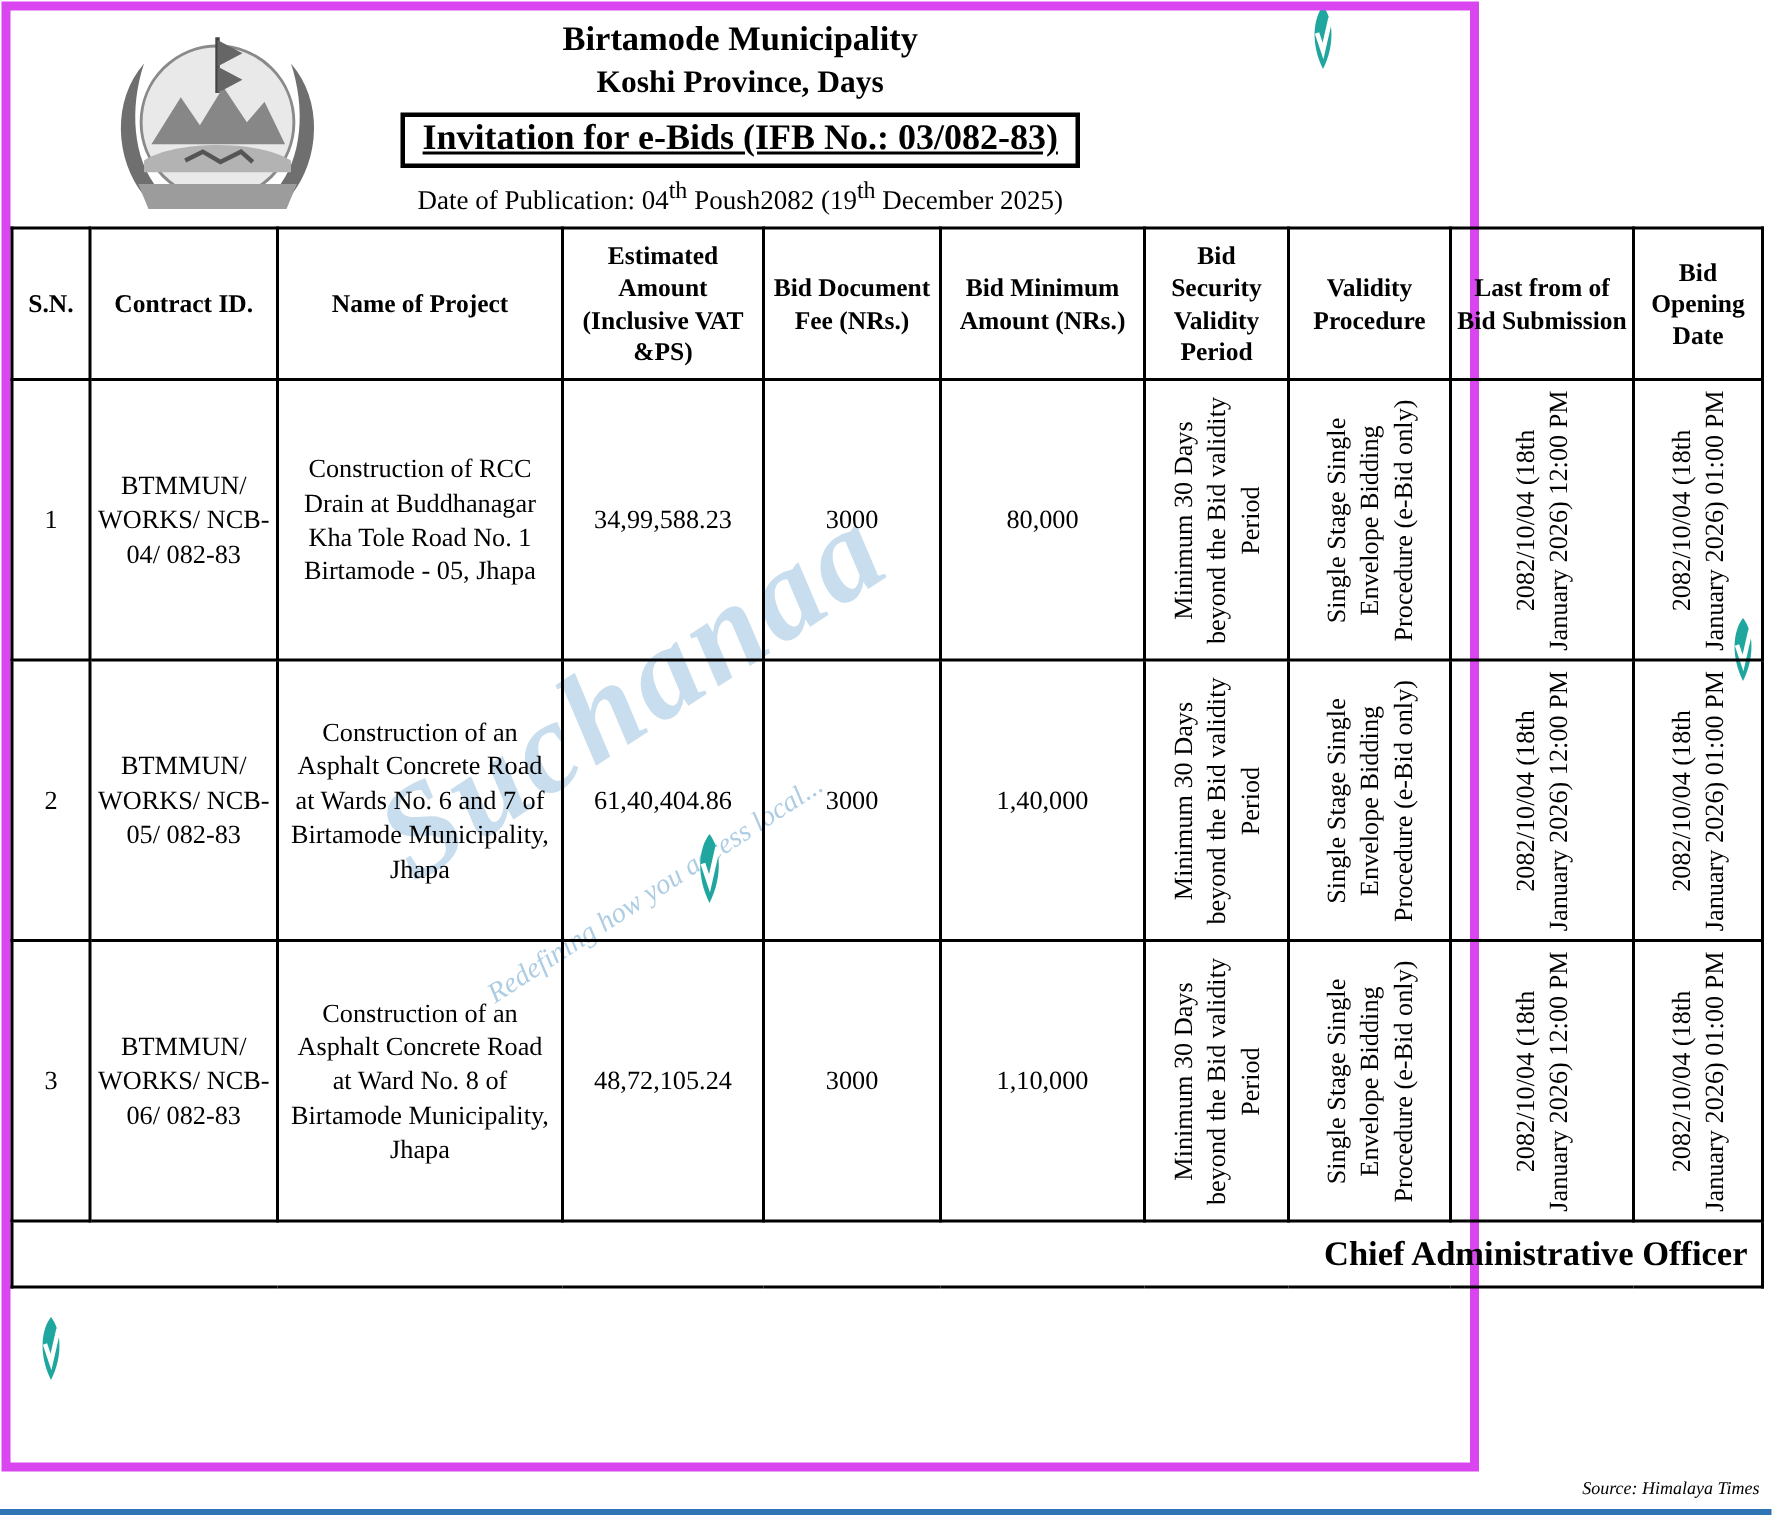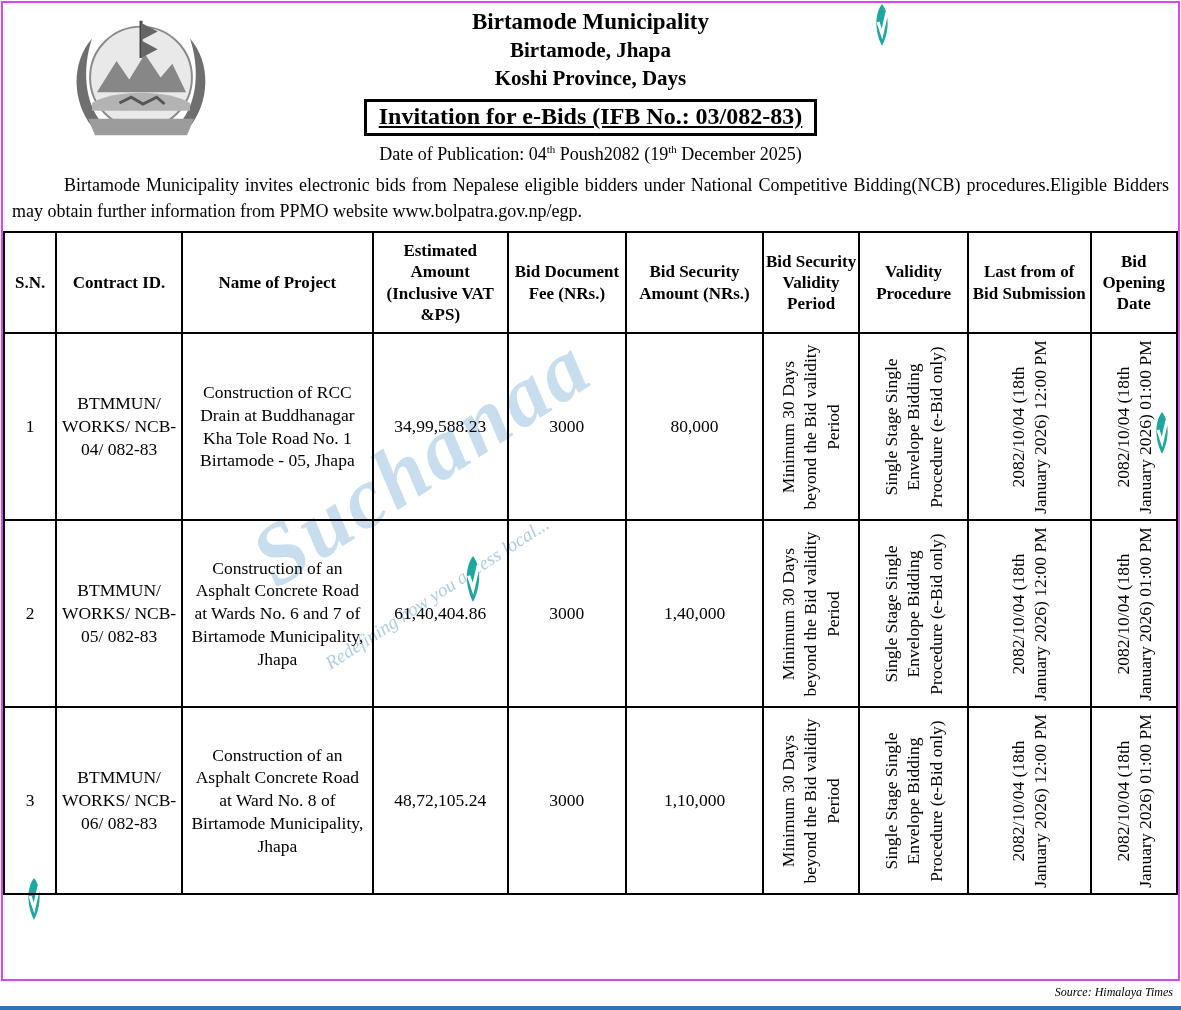--- a/index.html
+++ b/index.html
@@ -21,39 +21,39 @@
   .wm-tagline {
     position:absolute; left:295px; top:545px; width:400px;
     transform:rotate(-33deg);
     font-size:19px; font-style:italic;
     color:rgba(146,188,219,0.75); white-space:nowrap;
   }
   .swoosh { position:absolute; z-index:1; }
 
   
   .doc {
-    position:absolute; left:1px; top:1px; width:1179px; height:980px;
-    border:2px solid #d946ef; z-index:1; background:transparent;
+    position:absolute; left:1px; top:1px; width:985px; height:980px;
+    border:6px solid #d946ef; z-index:1; background:transparent;
   }
   .logo { position:absolute; left:58px; top:6px; width:160px; height:142px; }
 
   .head-center { text-align:center; }
   .t1 { font-size:23px; font-weight:bold; padding-top:6px; }
   .t2 { font-size:30px; font-weight:bold; padding-top:2px; }
   .t3 { font-size:21px; font-weight:bold; padding-top:3px; }
   .t4 { font-size:21px; font-weight:bold; padding-top:3px; }
 
   .inv-wrap { text-align:center; margin-top:8px; }
   .inv-box {
     display:inline-block; border:3px solid #000;
     padding:1px 12px 3px; font-size:24px; font-weight:bold;
     text-decoration:underline;
   }
   .pub { text-align:center; font-size:18px; margin-top:7px; }
-  .sup { font-size:11px; vertical-align:super; }
+  .sup { font-size:16px; vertical-align:super; }
 
   .intro {
     font-size:18px; text-align:justify; text-indent:52px;
     padding:0 9px; margin-top:8px; line-height:1.42;
   }
 
   
   table.bids { width:100%; border-collapse:collapse; table-layout:fixed; margin-top:7px; }
   .bids th, .bids td { border:2px solid #000; padding:2px; overflow:hidden; }
   .bids th { font-size:17px; font-weight:bold; text-align:center; vertical-align:middle; line-height:1.25; }
@@ -123,33 +123,31 @@
       <path d="M30,96 C52,82 108,82 130,96 L130,104 L30,104 Z" fill="#b3b3b3"></path>
       <path d="M58,96 L70,90 L82,97 L96,90 L104,97" stroke="#555" stroke-width="3" fill="none"></path>
       <path d="M80,12 L80,50" stroke="#444" stroke-width="3"></path>
       <path d="M80,14 L97,23 L80,32 L97,41 L80,50 Z" fill="#666"></path>
       <path d="M26,112 L134,112 L127,129 L33,129 Z" fill="#9c9c9c"></path>
     </svg>
   </div>
 
   <div class="head-center">
     <div class="t1">Birtamode Municipality</div>
-    <div class="t3">Birtamode, Jhapa</div>
     <div class="t4">Koshi Province, Days</div>
   </div>
 
   <div class="inv-wrap">
     <span class="inv-box">Invitation for e-Bids (IFB No.: 03/082-83)</span>
   </div>
 
   <div class="pub">
     <span>Date of Publication: 04</span><span class="sup">th</span><span> Poush2082 (19</span><span class="sup">th</span><span> December 2025)</span>
   </div>
 
-  <div class="intro">Birtamode Municipality invites electronic bids from Nepalese eligible bidders under National Competitive Bidding(NCB) procedures.Eligible Bidders may obtain further information from PPMO website www.bolpatra.gov.np/egp.</div>
 
   <table class="bids">
     <colgroup>
       <col style="width:52px">
         <col style="width:125px">
         <col style="width:190px">
         <col style="width:134px">
         <col style="width:118px">
       <col style="width:136px">
         <col style="width:96px">
@@ -157,21 +155,21 @@
         <col style="width:122px">
         <col style="width:86px">
     </colgroup>
     <thead>
       <tr class="head-row">
         <th>S.N.</th>
         <th>Contract ID.</th>
         <th>Name of Project</th>
         <th>Estimated Amount (Inclusive VAT &amp;PS)</th>
         <th>Bid Document Fee (NRs.)</th>
-        <th>Bid Security Amount (NRs.)</th>
+        <th>Bid Minimum Amount (NRs.)</th>
         <th>Bid Security Validity Period</th>
         <th>Validity Procedure</th>
         <th>Last from of Bid Submission</th>
         <th>Bid Opening Date</th>
       </tr>
     </thead>
     <tbody>
       <tr class="data-row">
         <td>1</td>
         <td>BTMMUN/ WORKS/ NCB-04/ 082-83</td>
@@ -225,18 +223,21 @@
         <td class="rot-cell">
             <div class="rot">Single Stage Single Envelope Bidding Procedure (e-Bid only)</div>
           </td>
         <td class="rot-cell">
             <div class="rot">2082/10/04 (18th January 2026) 12:00 PM</div>
           </td>
         <td class="rot-cell">
             <div class="rot">2082/10/04 (18th January 2026) 01:00 PM</div>
           </td>
       </tr>
+      <tr class="footer-row">
+        <td class="cao" colspan="10">Chief Administrative Officer</td>
+      </tr>
     </tbody>
   </table>
 </div>
 
 <div class="source">Source: Himalaya Times</div>
 <div class="bottom-line"></div>
 
 </body></html>

